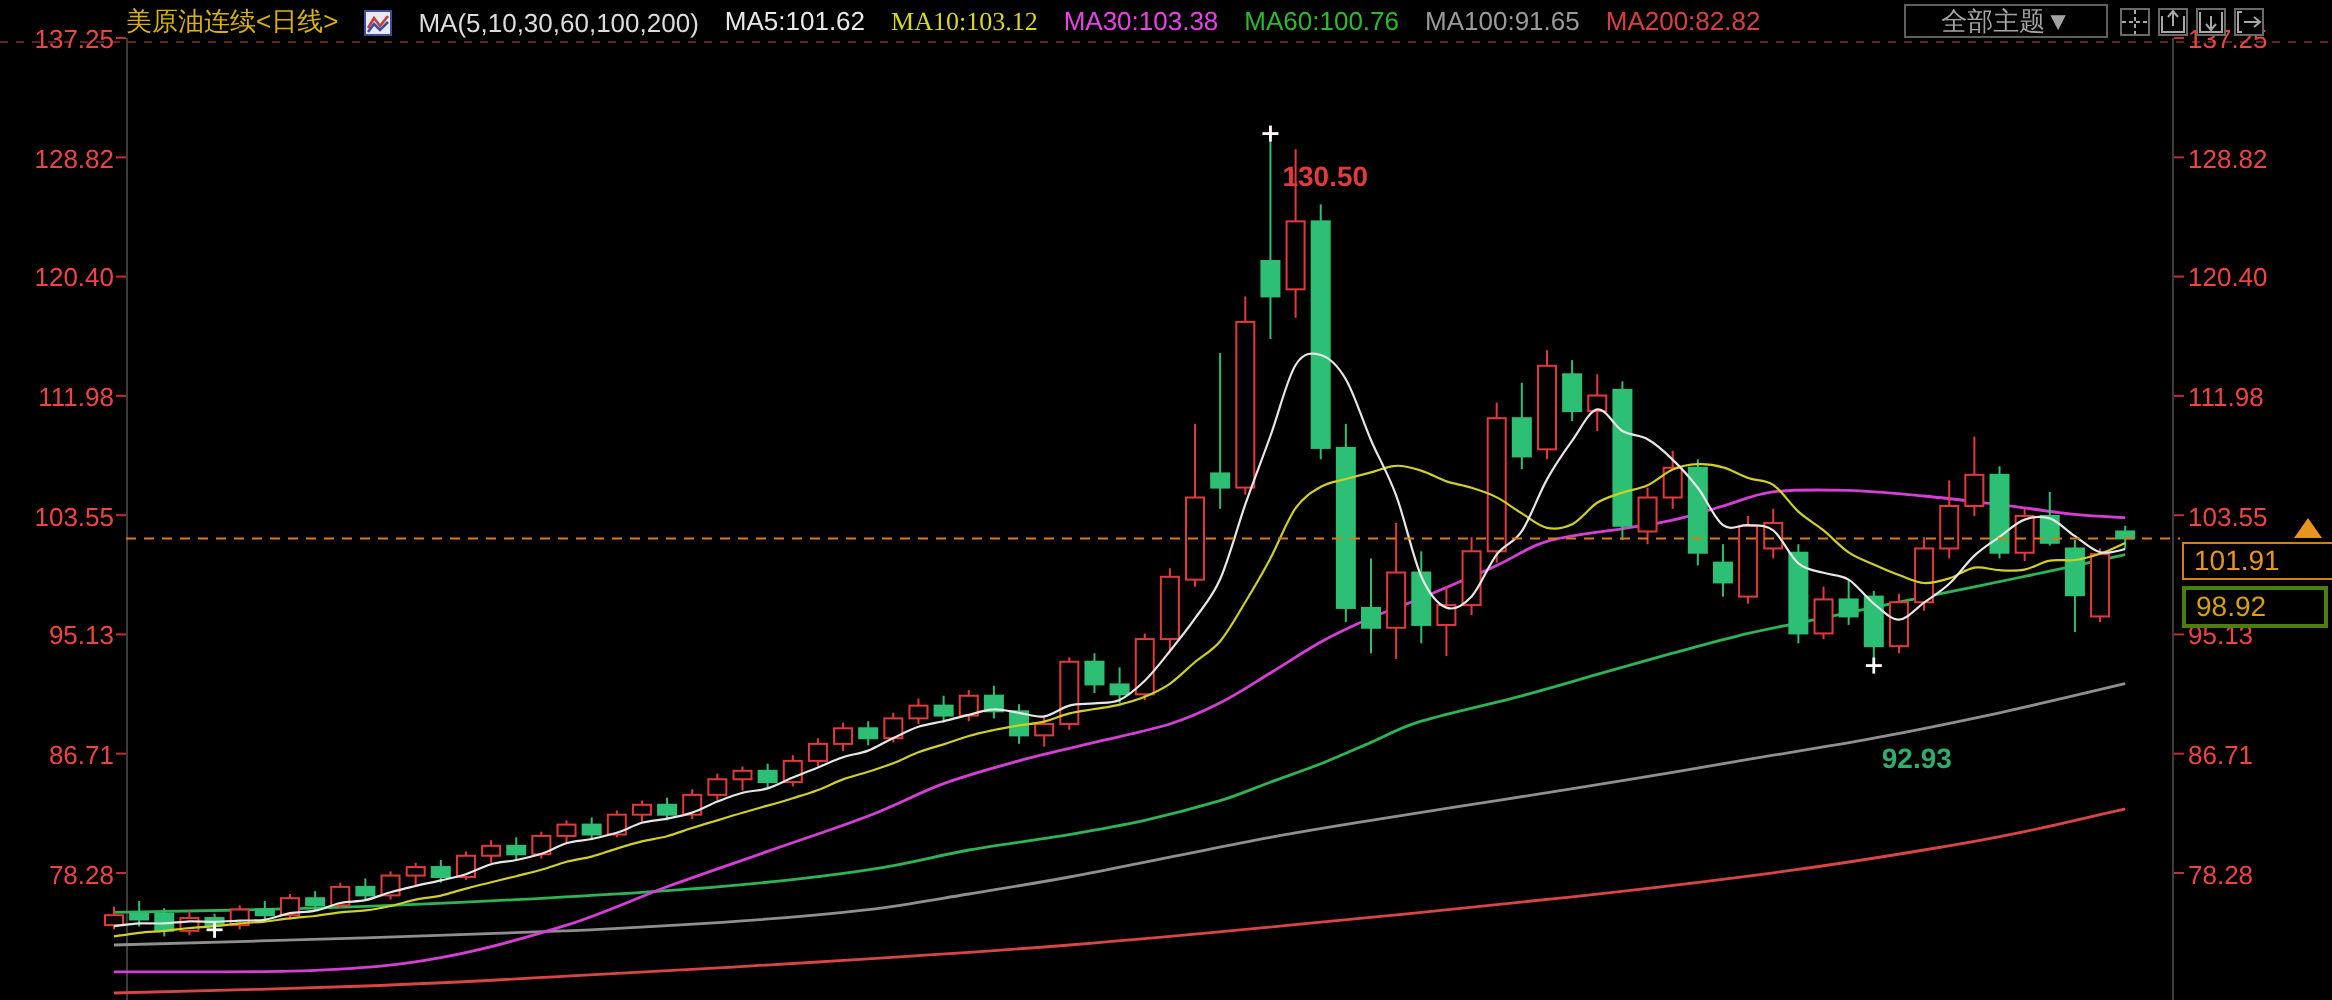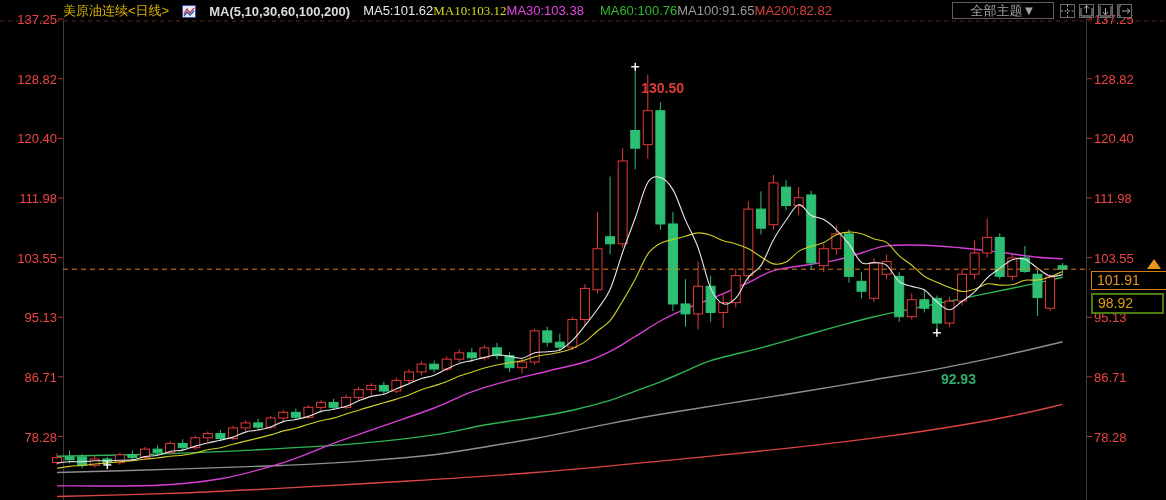--- a/index.html
+++ b/index.html
@@ -318,26 +318,26 @@
 
   <div id="header">
     <span class="t" style="color:#d9b300;">美原油连续&lt;日线&gt;</span>
     <span id="chart-icon">
       <svg width="14" height="13" viewBox="0 0 14 13">
         <rect x="0.5" y="0.5" width="13" height="12" fill="#e9e9f2" stroke="#3a4f9e"></rect>
         <polyline points="2,9 5,4 8,8 12,3" fill="none" stroke="#c43c3c" stroke-width="1.3"></polyline>
         <polyline points="2,11 5,7 8,10 12,6" fill="none" stroke="#3a4f9e" stroke-width="1.3"></polyline>
       </svg>
     </span>
-    <span class="t" style="color:#dcdcdc;font-weight:bold;">MA(5,10,30,60,100,200)</span>
-    <span id="ma-values" style="display:flex;">
+    <span class="t" style="color:#dcdcdc;">MA(5,10,30,60,100,200)</span>
+    <span id="ma-values" style="display:flex;gap:13px;">
         <span style="color: rgb(232, 232, 232);">MA5:101.62</span>
         <span style="color: rgb(217, 217, 25); font-family: Liberation Serif, serif;">MA10:103.12</span>
         <span style="color: rgb(231, 67, 231);">MA30:103.38</span>
-        <span style="color: rgb(45, 184, 45); margin-left: 16px;">MA60:100.76</span>
+        <span style="color: rgb(45, 184, 45);">MA60:100.76</span>
         <span style="color: rgb(154, 154, 154);">MA100:91.65</span>
         <span style="color: rgb(216, 64, 64);">MA200:82.82</span>
       </span>
   </div>
 
   <div id="controls">
     <div id="theme-btn">全部主题▼</div>
     <span id="tool-icons" style="display:flex;gap:4px;">
         <span class="tool-icon"><svg width="15" height="14" viewBox="0 0 15 14">
             <rect x="0.5" y="0.5" width="14" height="13" fill="#000" stroke="#6a6a6a"></rect>

